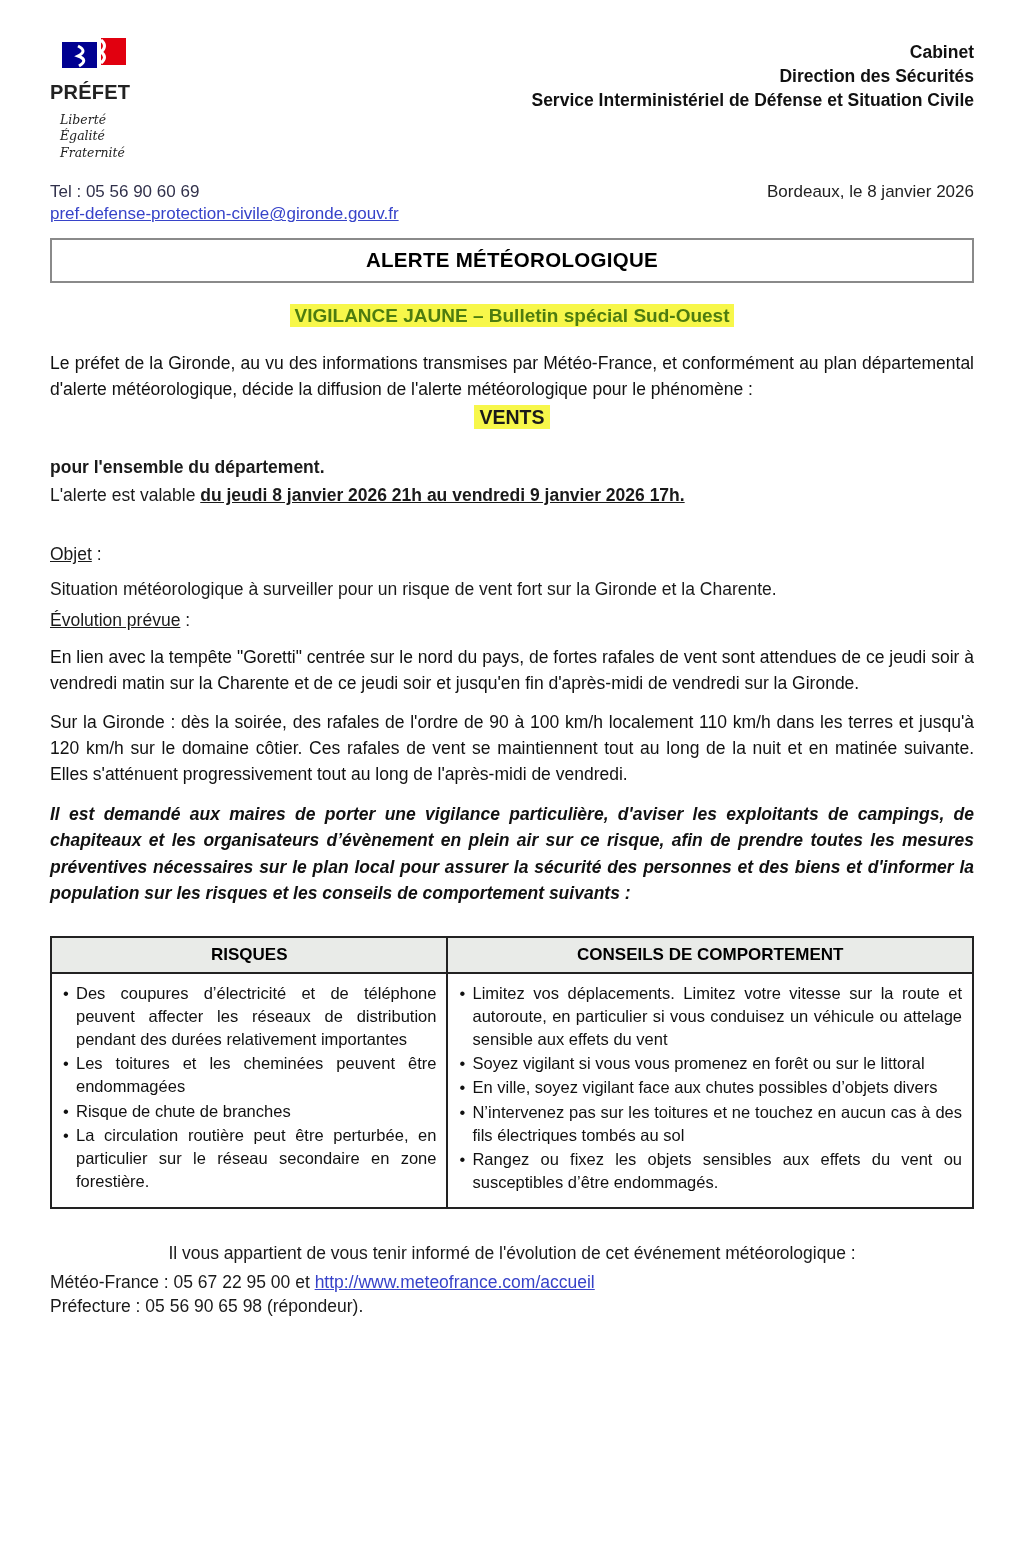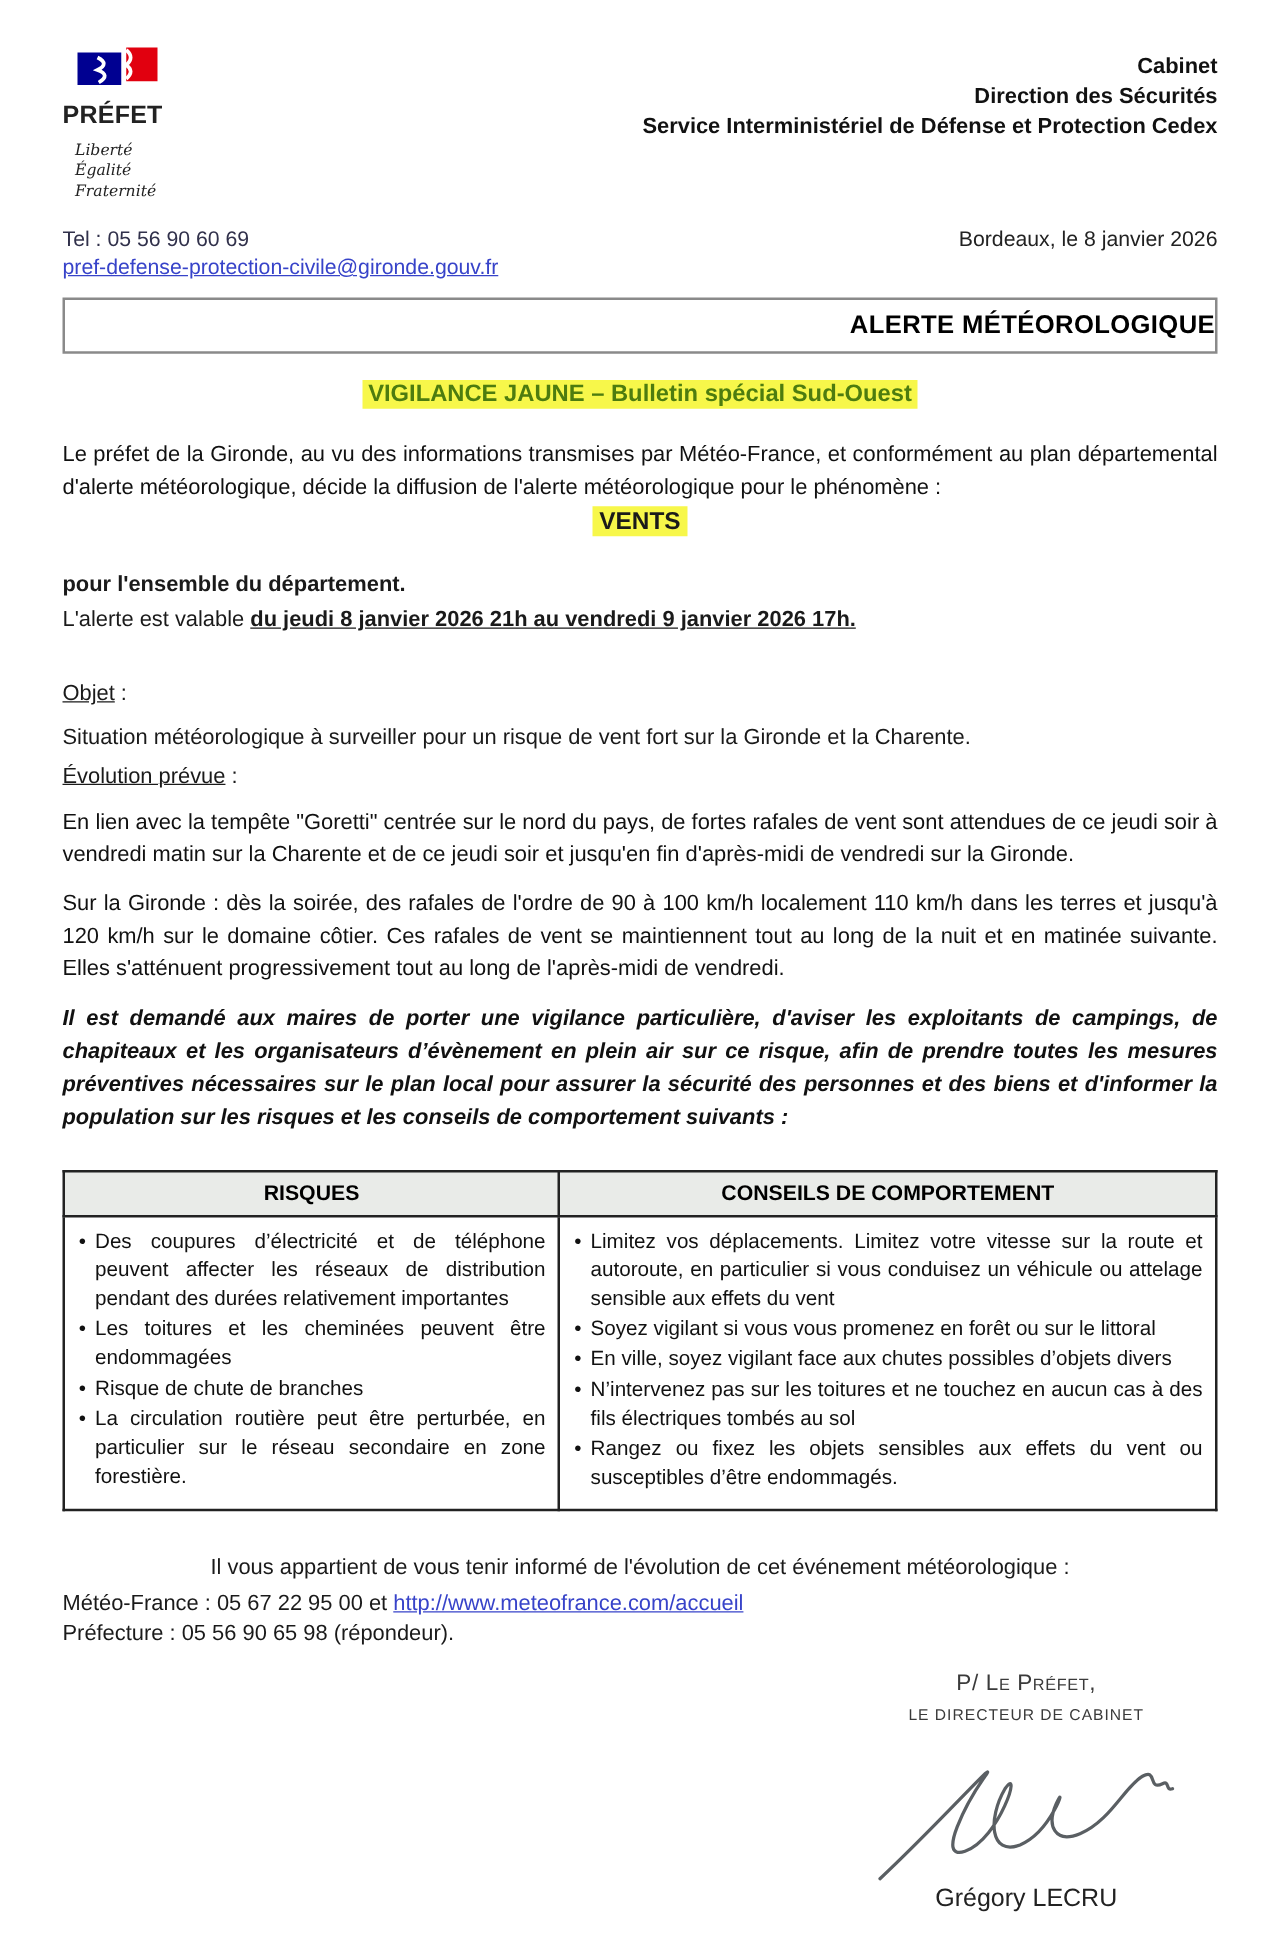--- a/index.html
+++ b/index.html
@@ -24,21 +24,21 @@
 
   .contact-row { display:flex; justify-content:space-between; align-items:center; margin-top:20px;gap:30px; }
   .tel-line { color:#31314b; font-size:17px; }
   .date-line { color:#222; font-size:17px; }
   a.doc-link { color:#3743c9; text-decoration:underline; }
   .email-line { font-size:17px; margin-top:2px; }
 
   
   .title-box {
     margin-top:14px; border:2px solid #8a8a8a; background:#fff;
-    text-align:right; padding:8px 0 9px 0;
+    text-align:center; padding:8px 0 9px 0;
   }
   .title-box span { font-weight:bold; font-size:20.5px; color:#000; letter-spacing:0.3px; }
 
   .subtitle-line { text-align:center; margin-top:22px; }
   .hl { background:#f7f74a; padding:1px 5px; }
   .subtitle-line .hl { font-weight:bold; font-size:19px; color:#4d7c0f; }
 
   
   .para { text-align:justify; margin-top:24px; font-size:17.5px; line-height:1.46; color:#111; }
   .center-line { text-align:center; margin-top:4px; }
@@ -105,21 +105,21 @@
       </div>
       <div class="logo-motto">
         <div>Liberté</div>
         <div>Égalité</div>
         <div>Fraternité</div>
       </div>
     </div>
     <div class="org-block">
       <div>Cabinet</div>
       <div>Direction des Sécurités</div>
-      <div>Service Interministériel de Défense et Protection Cedex</div>
+      <div>Service Interministériel de Défense et Situation Civile</div>
     </div>
   </div>
 
   <div class="contact-row">
     <div class="tel-line">Tel : 05 56 90 60 69</div>
     <div class="date-line">Bordeaux, le 8 janvier 2026</div>
   </div>
   <div class="email-line">
     <a href="#" class="doc-link">pref-defense-protection-civile@gironde.gouv.fr</a>
   </div>
@@ -186,25 +186,15 @@
       </tr>
     </tbody>
   </table>
 
   <div class="info-line">Il vous appartient de vous tenir informé de l'évolution de cet événement météorologique :</div>
   <div class="meteo-line">
     <span>Météo-France : 05 67 22 95 00 et </span><a href="#" class="doc-link">http://www.meteofrance.com/accueil</a>
   </div>
   <div class="pref-line">Préfecture : 05 56 90 65 98 (répondeur).</div>
 
-  <div class="signature-block">
-    <div class="sig-line1">P/ Le Préfet,</div>
-    <div class="sig-line2">LE DIRECTEUR DE CABINET</div>
-    <div class="sig-svg">
-      <svg width="250" height="128" viewBox="0 0 250 128">
-        <path d="M8 122 C55 78 105 22 92 40 C78 60 52 108 76 100 C104 90 122 30 108 50 C94 74 96 104 120 95 C146 84 158 42 149 62 C141 80 148 94 168 86 C192 76 204 48 218 40 C230 33 222 52 234 46 C240 43 236 52 242 50" stroke="#5a5f63" stroke-width="2.6" fill="none" stroke-linecap="round"></path>
-      </svg>
-    </div>
-    <div class="sig-name">Grégory LECRU</div>
-  </div>
 
 
 </div>
 
 </body></html>

